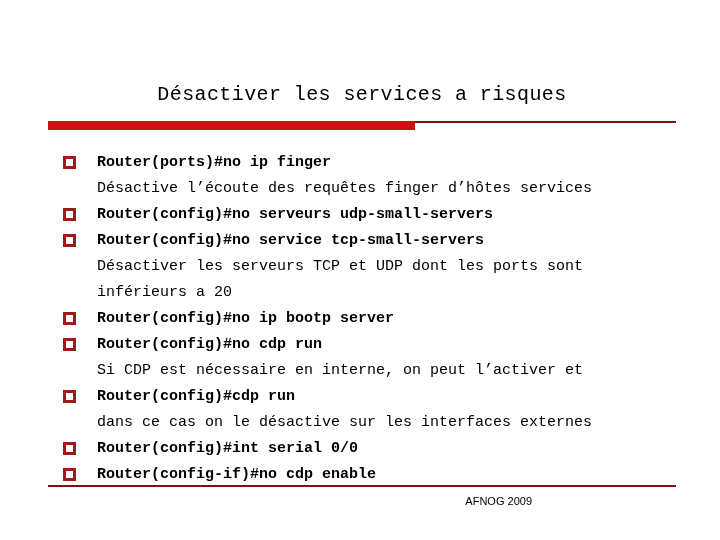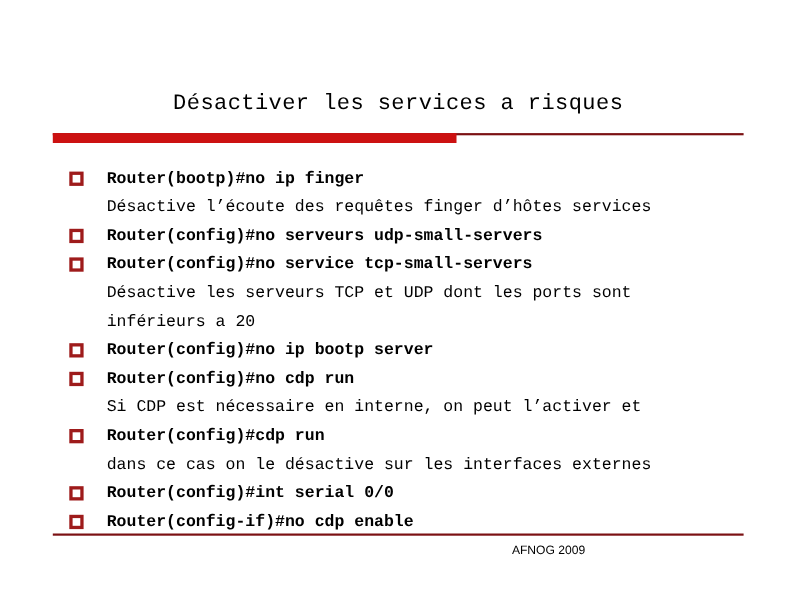--- a/index.html
+++ b/index.html
@@ -137,25 +137,25 @@
   <div class="title-area">
     <div class="slide-title">Désactiver les services a risques</div>
   </div>
 
   <div class="divider-wrap">
     <div class="divider-thin"></div>
     <div class="divider-thick"></div>
   </div>
 
   <div class="body-area" id="body-area">
-      <div class="row"><span class="bullet"></span><span class="cmd">Router(bootp)#no ip finger</span></div>
+      <div class="row"><span class="bullet"></span><span class="cmd">Router(ports)#no ip finger</span></div>
       <div class="row"><span class="desc">Désactive l’écoute des requêtes finger d’hôtes services</span></div>
       <div class="row"><span class="bullet"></span><span class="cmd">Router(config)#no serveurs udp-small-servers</span></div>
       <div class="row"><span class="bullet"></span><span class="cmd">Router(config)#no service tcp-small-servers</span></div>
-      <div class="row"><span class="desc">Désactive les serveurs TCP et UDP dont les ports sont</span></div>
+      <div class="row"><span class="desc">Désactiver les serveurs TCP et UDP dont les ports sont</span></div>
       <div class="row"><span class="desc">inférieurs a 20</span></div>
       <div class="row"><span class="bullet"></span><span class="cmd">Router(config)#no ip bootp server</span></div>
       <div class="row"><span class="bullet"></span><span class="cmd">Router(config)#no cdp run</span></div>
       <div class="row"><span class="desc">Si CDP est nécessaire en interne, on peut l’activer et</span></div>
       <div class="row"><span class="bullet"></span><span class="cmd">Router(config)#cdp run</span></div>
       <div class="row"><span class="desc">dans ce cas on le désactive sur les interfaces externes</span></div>
       <div class="row"><span class="bullet"></span><span class="cmd">Router(config)#int serial 0/0</span></div>
       <div class="row"><span class="bullet"></span><span class="cmd">Router(config-if)#no cdp enable</span></div>
     </div>
 

